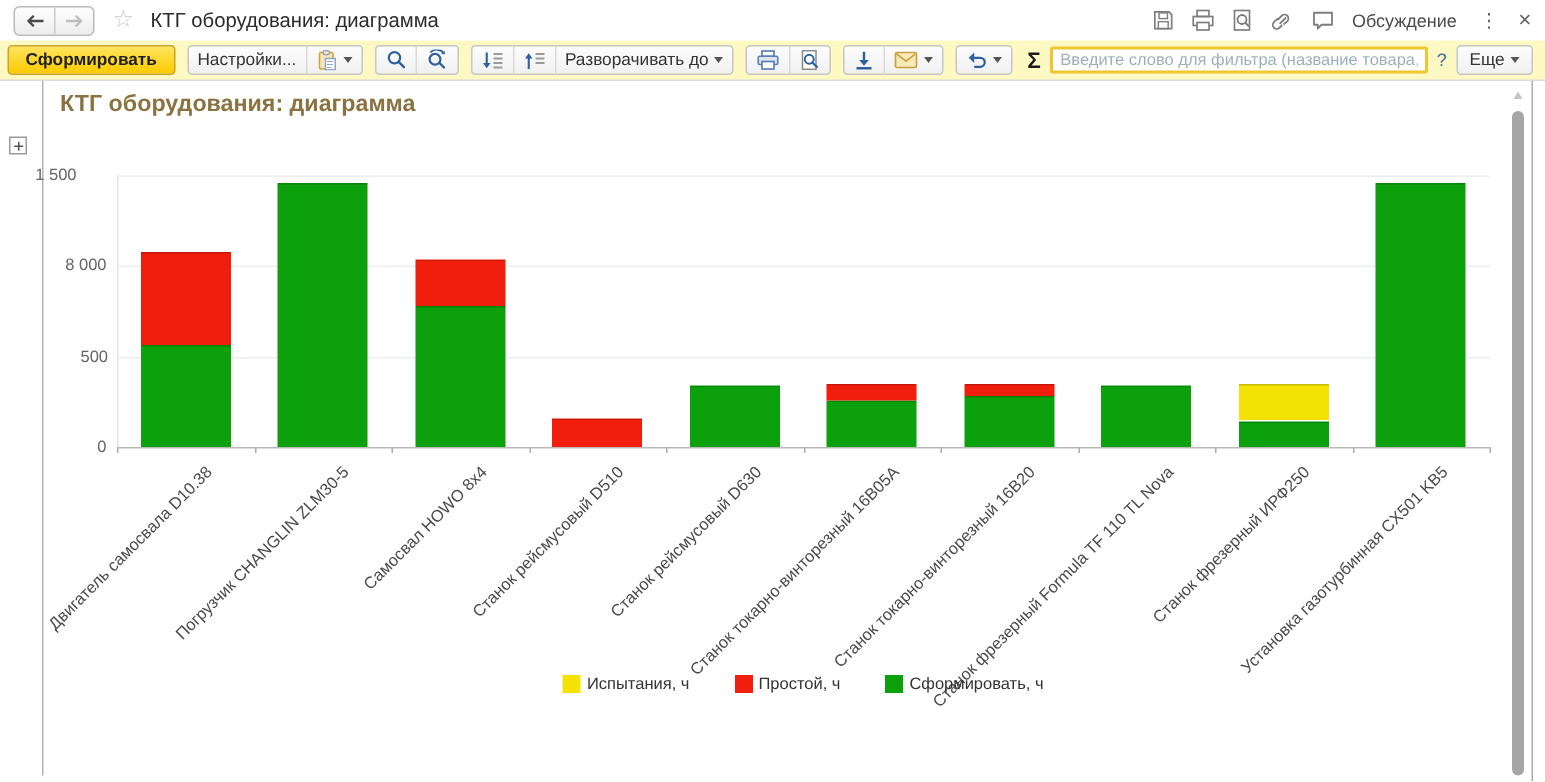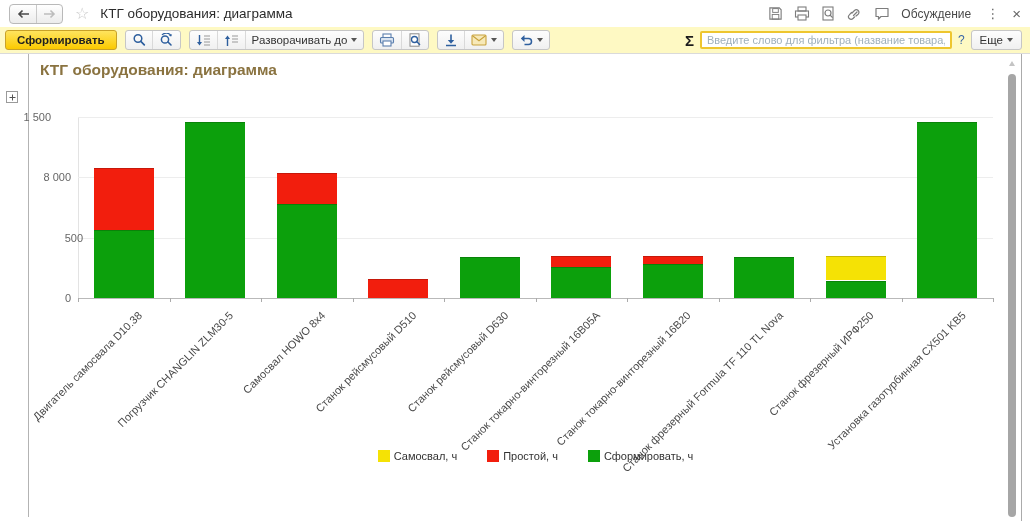--- a/index.html
+++ b/index.html
@@ -122,20 +122,34 @@
       </span>
       <span class="discussion-label">Обсуждение</span>
       <span class="kebab">⋮</span>
       <span class="close-x">×</span>
     </div>
   </div>
 
   <div class="toolbar">
     <button class="btn-yellow">Сформировать</button>
 
+    <div class="group">
+      <div class="gbtn">
+        <span class="lbl">Настройки...</span>
+      </div>
+      <div class="gbtn">
+        <svg width="14" height="14" viewBox="0 0 14 14">
+            <rect x="2" y="2" width="9" height="11" rx="1" fill="#f6e7bc" stroke="#c8a23d"></rect>
+            <rect x="4.5" y="0.8" width="4" height="2.6" rx="0.8" fill="#e6e6e6" stroke="#9a9a9a" stroke-width="0.8"></rect>
+            <rect x="6" y="6" width="6.5" height="7.5" fill="#fff" stroke="#8da7c5"></rect>
+            <path d="M7 8 h4 M7 10 h4 M7 12 h3" stroke="#8da7c5" stroke-width="0.8"></path>
+          </svg>
+        <span class="caret"></span>
+      </div>
+    </div>
 
     <div class="group">
       <div class="gbtn">
         <svg width="14" height="14" viewBox="0 0 14 14">
             <circle cx="6" cy="5.5" r="3.8" fill="none" stroke="#2e5f9e" stroke-width="1.5"></circle>
             <path d="M8.8 8.3 L12.3 11.8" stroke="#2e5f9e" stroke-width="1.7" stroke-linecap="round"></path>
           </svg>
       </div>
       <div class="gbtn">
         <svg width="15" height="14" viewBox="0 0 15 14">
@@ -232,21 +246,21 @@
     </div>
     <div class="report-title">КТГ оборудования: диаграмма</div>
 
     <div class="chart-layer" id="chart">
         <div class="axis-vline" style="left: 78px; top: 63px; height: 181px;"></div>
         <div class="gridline" style="left: 78px; width: 915px; top: 63px;"></div>
         <div class="ytick" style="left: 0px; width: 51px; top: 57px;">1 500</div>
         <div class="gridline" style="left: 78px; width: 915px; top: 123.333px;"></div>
         <div class="ytick" style="left: 0px; width: 71px; top: 117.333px;">8 000</div>
         <div class="gridline" style="left: 78px; width: 915px; top: 183.667px;"></div>
-        <div class="ytick" style="left: 12px; width: 71px; top: 177.667px;">500</div>
+        <div class="ytick" style="left: 1px; width: 71px; top: 177.667px;">500</div>
         <div class="gridline baseline" style="left: 78px; width: 915px; top: 244px;"></div>
         <div class="ytick" style="left: 0px; width: 71px; top: 238px;">0</div>
         <div class="xtick" style="left: 78px; top: 244px;"></div>
         <div class="xtick" style="left: 169.5px; top: 244px;"></div>
         <div class="xtick" style="left: 261px; top: 244px;"></div>
         <div class="xtick" style="left: 352.5px; top: 244px;"></div>
         <div class="xtick" style="left: 444px; top: 244px;"></div>
         <div class="xtick" style="left: 535.5px; top: 244px;"></div>
         <div class="xtick" style="left: 627px; top: 244px;"></div>
         <div class="xtick" style="left: 718.5px; top: 244px;"></div>
@@ -274,21 +288,21 @@
         <div class="bar-seg" title="Станок фрезерный Formula TF 110 TL Nova — Эксплуатация, ч: 340" style="left: 734.25px; width: 60px; top: 202.973px; height: 41.0267px; background: rgb(12, 160, 12);"></div>
         <div class="xlabel" style="right: 244.75px; top: 255px;">Станок фрезерный Formula TF 110 TL Nova</div>
         <div class="bar-seg" title="Станок фрезерный ИРФ250 — Эксплуатация, ч: 145" style="left: 825.75px; width: 60px; top: 226.503px; height: 17.4967px; background: rgb(12, 160, 12);"></div>
         <div class="bar-seg" title="Станок фрезерный ИРФ250 — Испытания, ч: 200" style="left: 825.75px; width: 60px; top: 202.37px; height: 24.1333px; background: rgb(245, 226, 5);"></div>
         <div class="xlabel" style="right: 153.25px; top: 255px;">Станок фрезерный ИРФ250</div>
         <div class="bar-seg" title="Установка газотурбинная CX501 KB5 — Эксплуатация, ч: 1460" style="left: 917.25px; width: 60px; top: 67.8267px; height: 176.173px; background: rgb(12, 160, 12);"></div>
         <div class="xlabel" style="right: 61.75px; top: 255px;">Установка газотурбинная CX501 KB5</div>
         <div class="legend" style="left: 78px; width: 915px; top: 396px;">
           <div class="legend-item">
             <span class="legend-swatch" style="background: rgb(245, 226, 5);"></span>
-            <span class="legend-label">Самосвал, ч</span>
+            <span class="legend-label">Испытания, ч</span>
           </div>
           <div class="legend-item">
             <span class="legend-swatch" style="background: rgb(242, 30, 13);"></span>
             <span class="legend-label">Простой, ч</span>
           </div>
           <div class="legend-item">
             <span class="legend-swatch" style="background: rgb(12, 160, 12);"></span>
             <span class="legend-label">Сформировать, ч</span>
           </div>
         </div>

